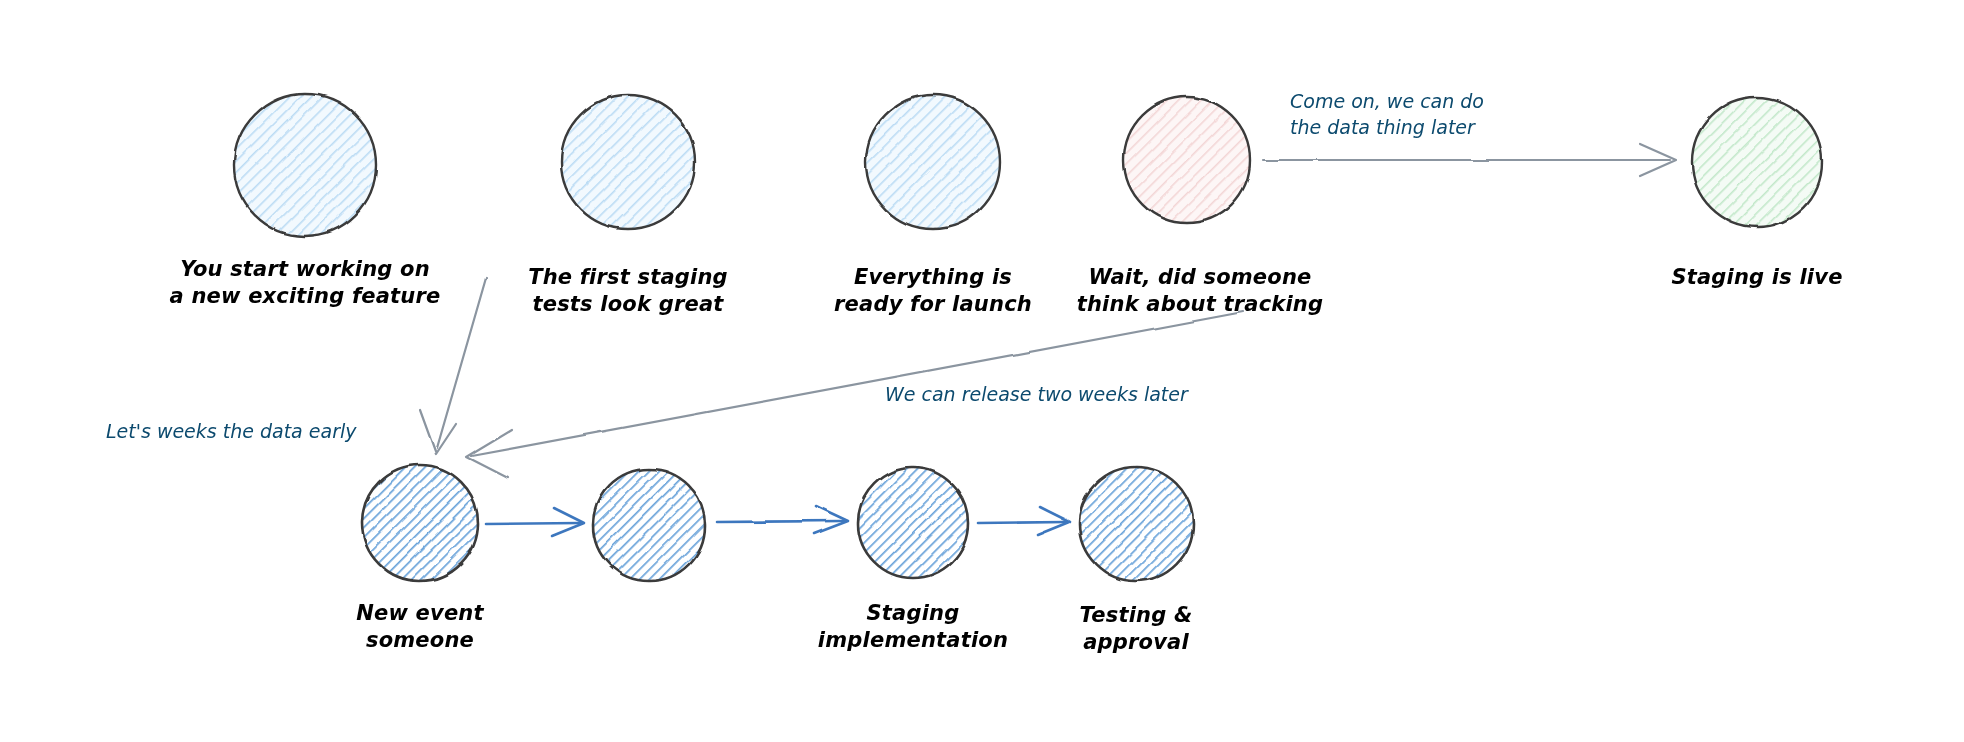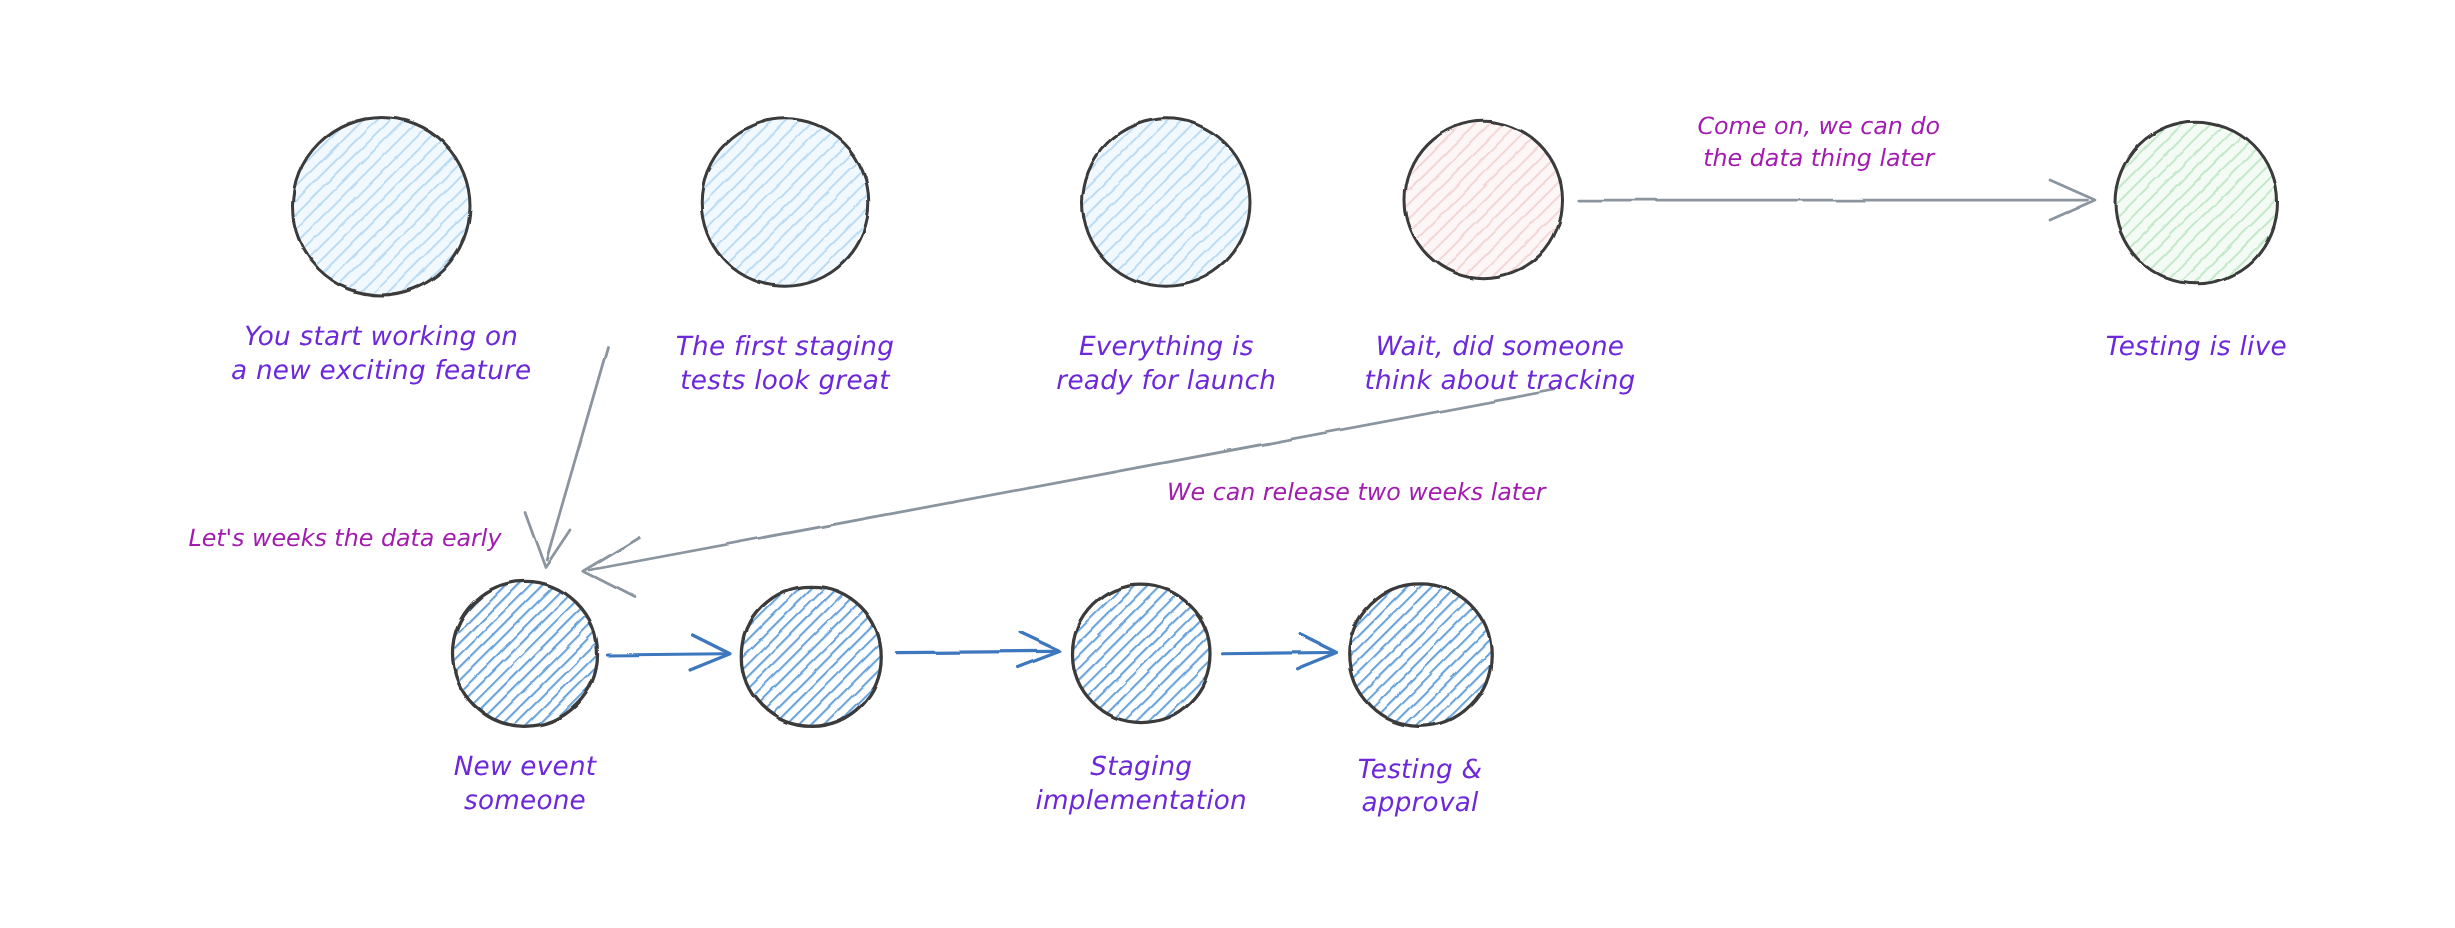--- a/index.html
+++ b/index.html
@@ -7,34 +7,34 @@
     width:1964px;height:742px;
     font-family:"DejaVu Sans","Liberation Sans",sans-serif;
     overflow:hidden;
     position:relative;
   }
   #stage{position:absolute;inset:0;width:1964px;height:742px;}
   svg#canvas{position:absolute;left:0;top:0;width:1964px;height:742px;}
   .node-label{
     position:absolute;
     text-align:center;
-    color:#6d28d9;
+    color:#000000;
     font-size:21px;
     line-height:27px;
     letter-spacing:.2px;
     white-space:pre-line;
     transform:translateX(-50%);
     font-family:"DejaVu Sans","Liberation Sans",sans-serif;
     font-style:italic;
-    font-weight:400;
+    font-weight:700;
   }
   .edge-label{
     position:absolute;
-    text-align:center;
-    color:#a21caf;
+    text-align:left;
+    color:#0c4a6e;
     font-size:19px;
     line-height:26px;
     white-space:pre-line;
     transform:translateX(-50%);
     font-style:italic;
     font-weight:400;
   }
 </style>
 </head>
 <body>
@@ -147,21 +147,21 @@
   </svg>
 
   <div class="node-label" style="left:305px;top:256px;width:300px">You start working on
 a new exciting feature</div>
   <div class="node-label" style="left:628px;top:264px;width:260px">The first staging
 tests look great</div>
   <div class="node-label" style="left:933px;top:264px;width:260px">Everything is
 ready for launch</div>
   <div class="node-label" style="left:1200px;top:264px;width:300px">Wait, did someone
 think about tracking</div>
-  <div class="node-label" style="left:1757px;top:264px;width:260px">Testing is live</div>
+  <div class="node-label" style="left:1757px;top:264px;width:260px">Staging is live</div>
 
   <div class="node-label" style="left:420px;top:600px;width:230px">New event
 someone</div>
   <div class="node-label" style="left:913px;top:600px;width:230px">Staging
 implementation</div>
   <div class="node-label" style="left:1136px;top:602px;width:190px">Testing &amp;
 approval</div>
 
   <div class="edge-label" style="left:1455px;top:88px;width:330px">Come on, we can do
 the data thing later</div>

